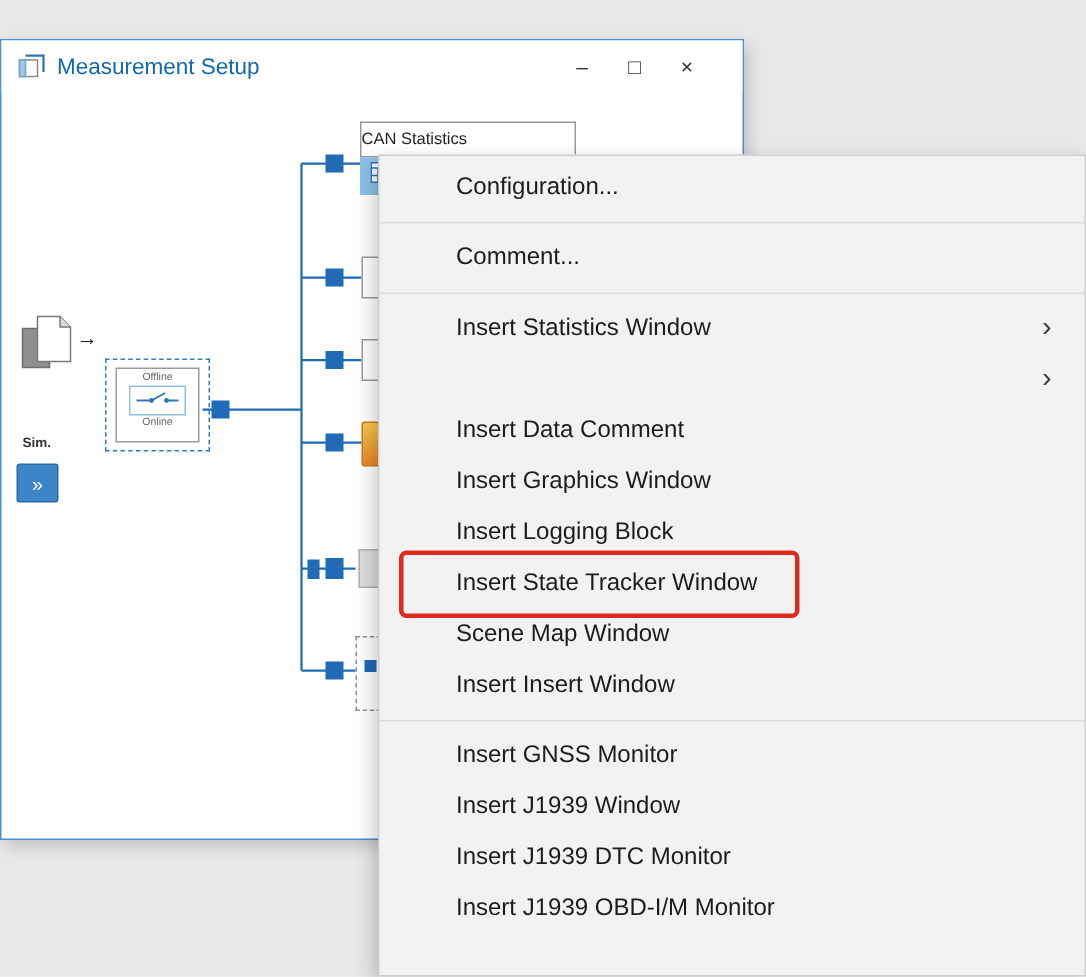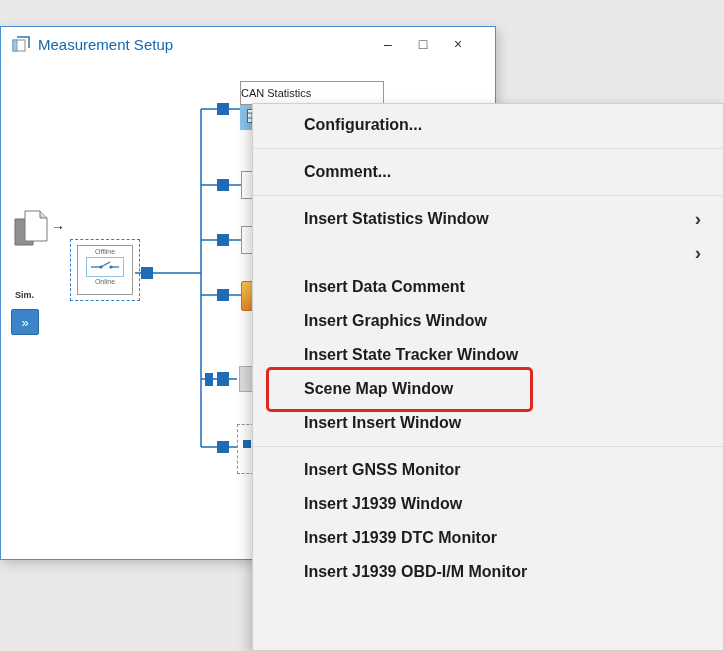--- a/index.html
+++ b/index.html
@@ -53,21 +53,21 @@
   .sliver-orange{position:absolute;left:240px;top:254px;width:12px;height:30px;border-radius:2px;
     background:linear-gradient(#f7c94c,#e8872a);border:1px solid #c9771f;box-sizing:border-box;}
   .sliver-gray{position:absolute;left:238px;top:339px;width:16px;height:26px;background:#dcdcdc;border:1px solid #b0b0b0;box-sizing:border-box;}
   .sliver-dashed{position:absolute;left:236px;top:397px;width:36px;height:50px;background:#fff;border:1px dashed #8f8f8f;box-sizing:border-box;}
   .sliver-dashed .mini-sq{position:absolute;left:5px;top:15px;width:8px;height:8px;background:#1f6bb5;}
   
   .context-menu{
     position:absolute;left:252px;top:103px;width:472px;height:548px;
     background:#f2f2f2;border:1px solid #cfcfcf;box-sizing:border-box;
     box-shadow:-3px 4px 12px rgba(0,0,0,.22);
-    padding-top:4px;z-index:5;font-weight:bold;
+    padding-top:4px;z-index:5;
   }
   .menu-item{height:34px;line-height:34px;padding-left:51px;font-size:16px;color:#1c1c1c;position:relative;cursor:default;}
   .menu-item .submenu-arrow{position:absolute;right:22px;top:0;font-size:19px;color:#3a3a3a;}
   .menu-sep{height:1px;background:#dbdbdb;margin:6px 0;}
   
   .annotation{
     position:absolute;left:266px;top:367px;width:267px;height:45px;
     border:3px solid #df281e;border-radius:5px;z-index:10;pointer-events:none;box-sizing:border-box;
   }
 </style>
@@ -175,20 +175,21 @@
 
   <div class="menu-item">
     <span>Insert Statistics Window</span>
     <span class="submenu-arrow">›</span>
   </div>
   <div class="menu-item">
     <span class="submenu-arrow">›</span>
   </div>
   <div class="menu-item">Insert Data Comment</div>
   <div class="menu-item">Insert Graphics Window</div>
+  <div class="menu-item">Insert Logging Block</div>
   <div class="menu-item">Insert State Tracker Window</div>
   <div class="menu-item">Scene Map Window</div>
   <div class="menu-item">Insert Insert Window</div>
   <div class="menu-sep"></div>
   <div class="menu-item">Insert GNSS Monitor</div>
   <div class="menu-item">Insert J1939 Window</div>
   <div class="menu-item">Insert J1939 DTC Monitor</div>
   <div class="menu-item">Insert J1939 OBD-I/M Monitor</div>
 </div>
 

